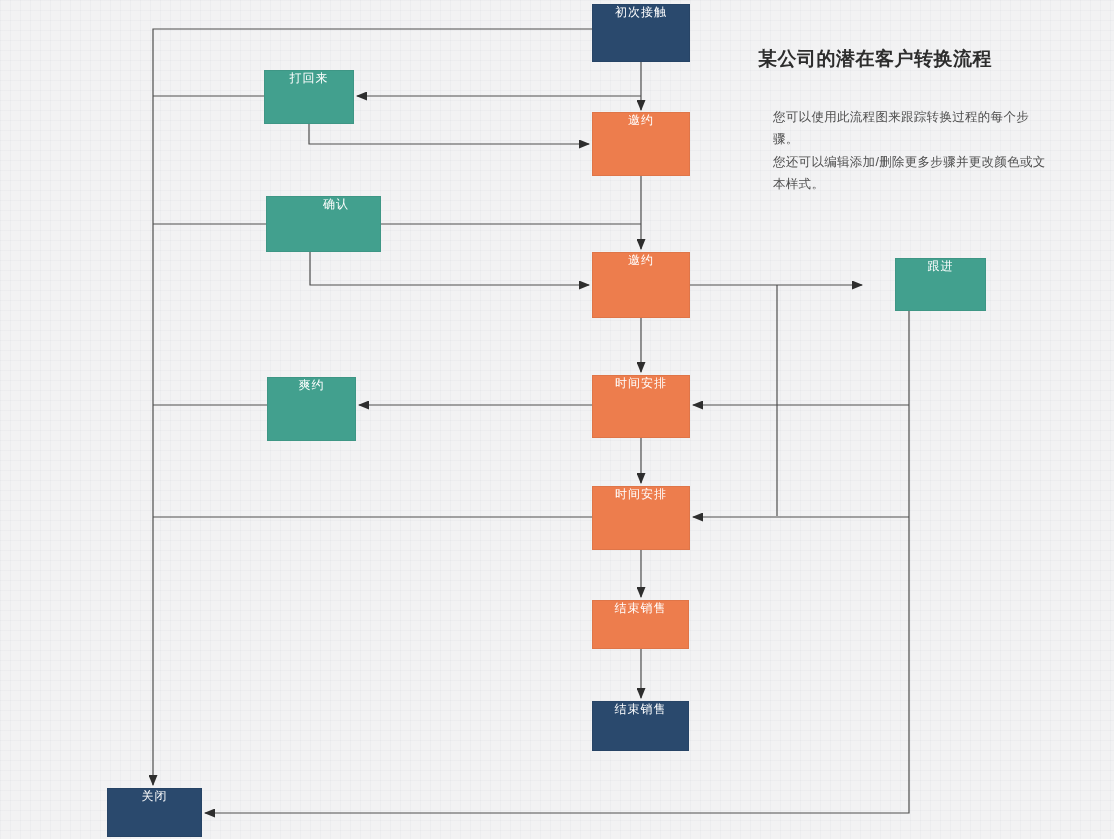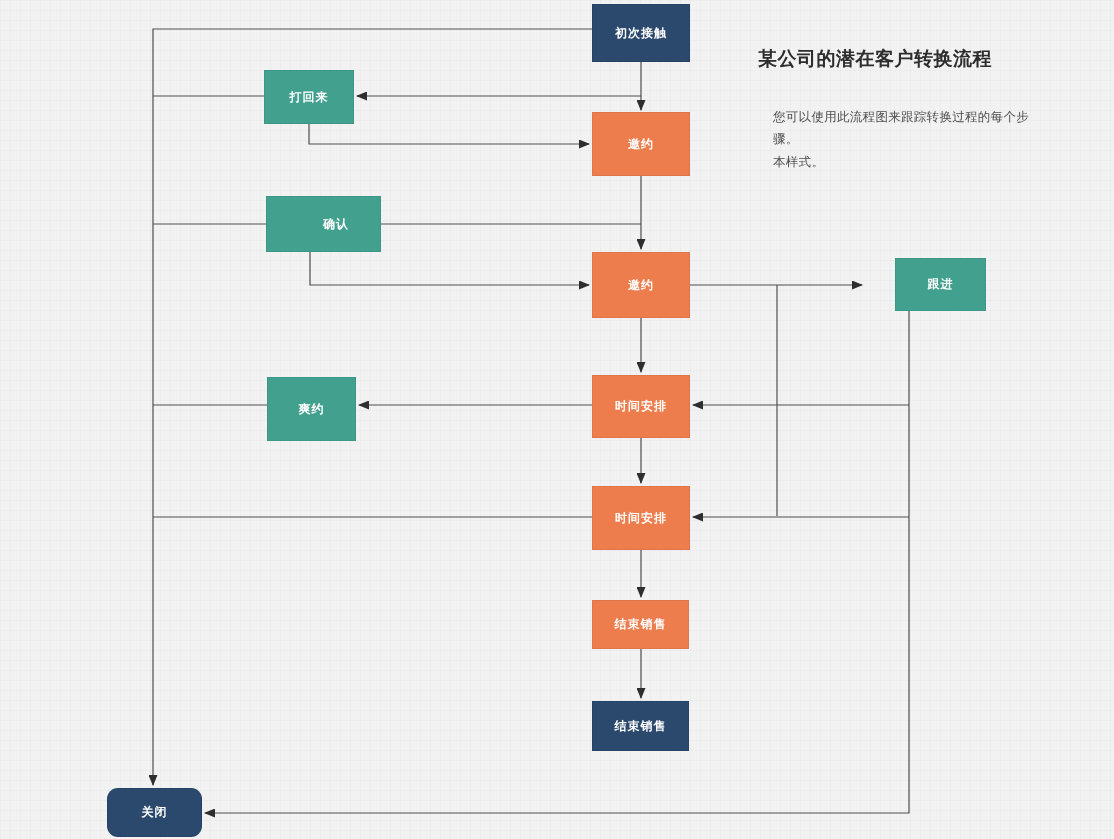--- a/index.html
+++ b/index.html
@@ -22,25 +22,24 @@
     position: absolute;
     left: 0; top: 0;
     width: 1114px;
     height: 839px;
     z-index: 1;
   }
   .flow-node {
     position: absolute;
     z-index: 2;
     display: flex;
-    align-items: center;
     justify-content: center;
     color: #ffffff;
     font-size: 12px;
-    font-weight: bold;
+    font-weight: normal;
     letter-spacing: 1px;
     box-shadow: 0 0 0 1px rgba(0,0,0,0.06) inset;
   }
   .side-text {
     position: absolute;
     z-index: 2;
   }
   #diagram-title {
     left: 745px;
     top: 46px;
@@ -98,20 +97,21 @@
         <polyline points="266,224 153,224" fill="none" stroke="#4f4f4f" stroke-width="1.2"></polyline>
         <polyline points="267,405 153,405" fill="none" stroke="#4f4f4f" stroke-width="1.2"></polyline>
         <polyline points="592,517 153,517" fill="none" stroke="#4f4f4f" stroke-width="1.2"></polyline>
       </g>
   </svg>
 
   <div class="side-text" id="diagram-title" style="color: rgb(45, 45, 45);">某公司的潜在客户转换流程</div>
 
   <div class="side-text" id="diagram-description" style="color: rgb(78, 78, 78);">
     <span class="desc-line">您可以使用此流程图来跟踪转换过程的每个步骤。</span>
+    <span class="desc-line">您还可以编辑添加/删除更多步骤并更改颜色或文</span>
     <span class="desc-line">本样式。</span>
   </div>
 
   <div id="nodes-layer">
       <div class="flow-node" style="left: 592px; top: 4px; width: 98px; height: 58px; background: rgb(42, 73, 109);">
         <span>初次接触</span>
       </div>
       <div class="flow-node" style="left: 264px; top: 70px; width: 90px; height: 54px; background: rgb(66, 160, 142);">
         <span>打回来</span>
       </div>
@@ -135,18 +135,18 @@
       </div>
       <div class="flow-node" style="left: 592px; top: 486px; width: 98px; height: 64px; background: rgb(237, 125, 77);">
         <span>时间安排</span>
       </div>
       <div class="flow-node" style="left: 592px; top: 600px; width: 97px; height: 49px; background: rgb(237, 125, 77);">
         <span>结束销售</span>
       </div>
       <div class="flow-node" style="left: 592px; top: 701px; width: 97px; height: 50px; background: rgb(42, 73, 109);">
         <span>结束销售</span>
       </div>
-      <div class="flow-node" style="left: 107px; top: 788px; width: 95px; height: 49px; background: rgb(42, 73, 109); border-radius: 11px;">
+      <div class="flow-node" style="left: 107px; top: 788px; width: 95px; height: 49px; background: rgb(42, 73, 109);">
         <span>关闭</span>
       </div>
     </div>
 
 </div>
 
 </body></html>

